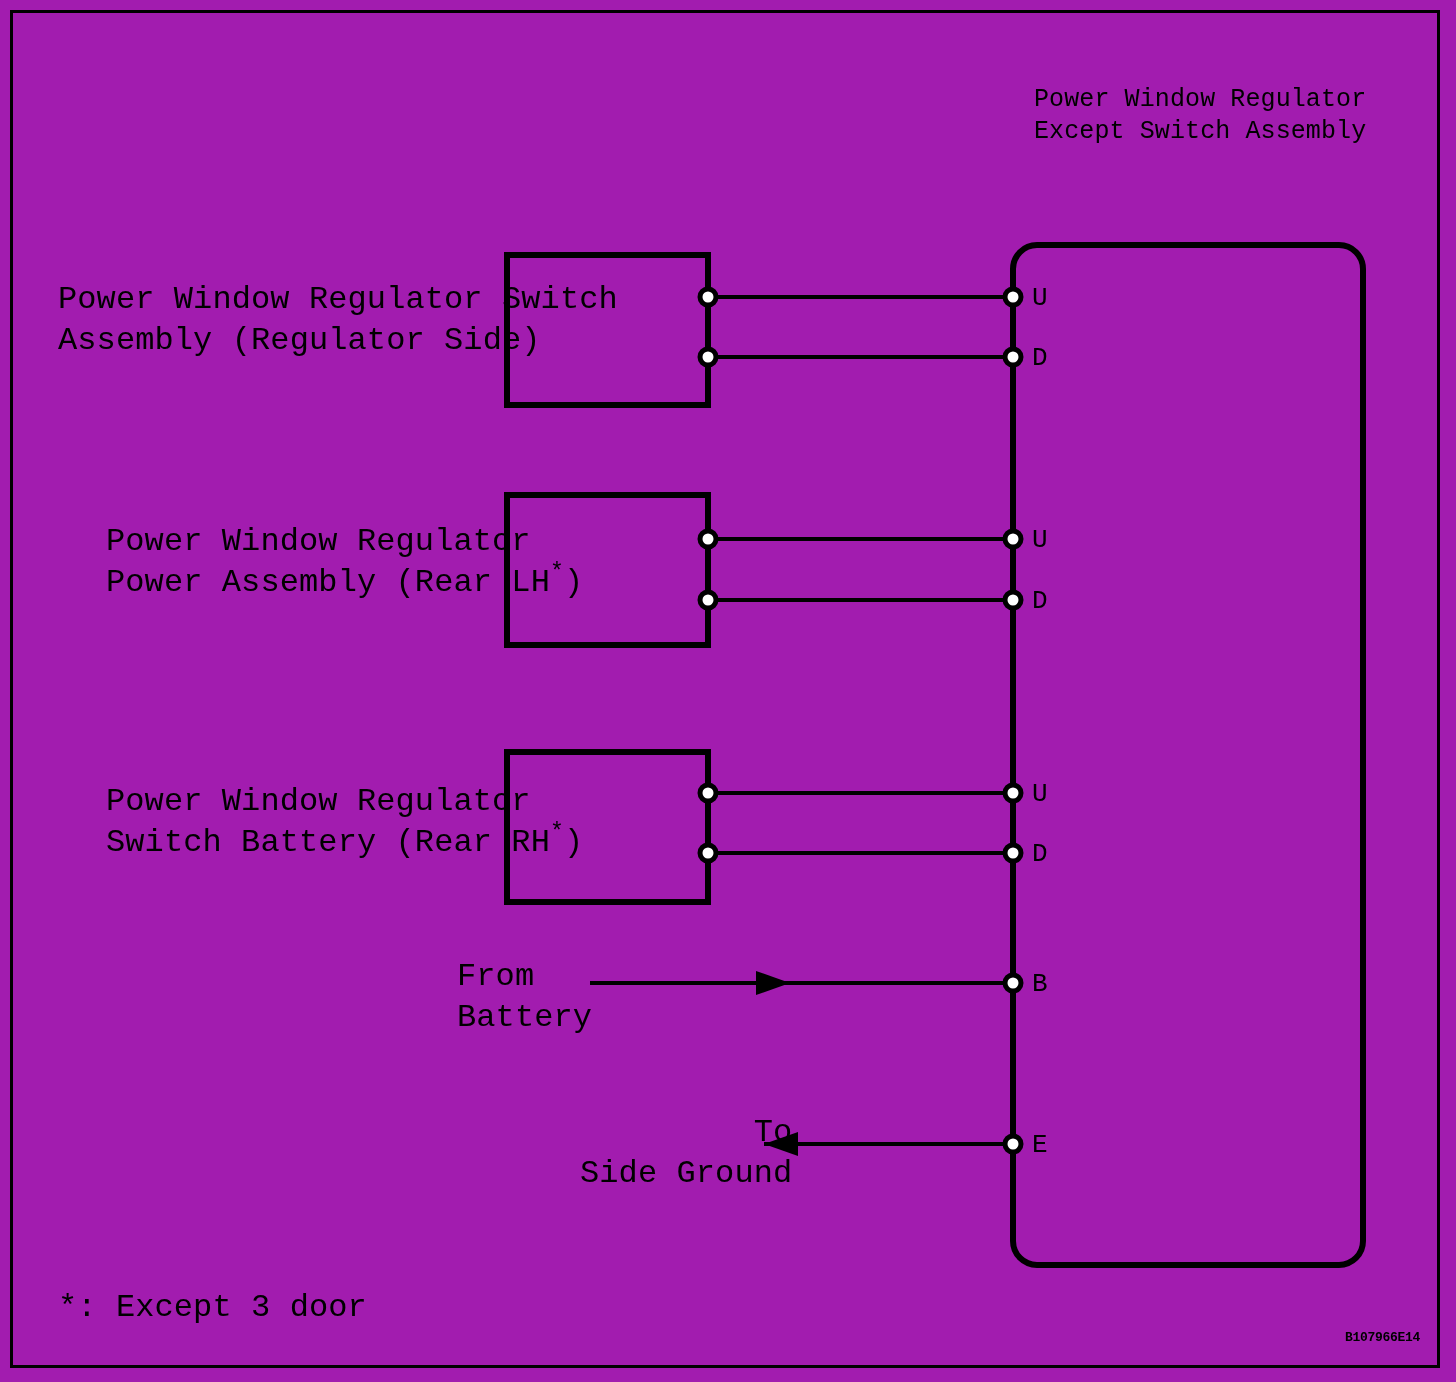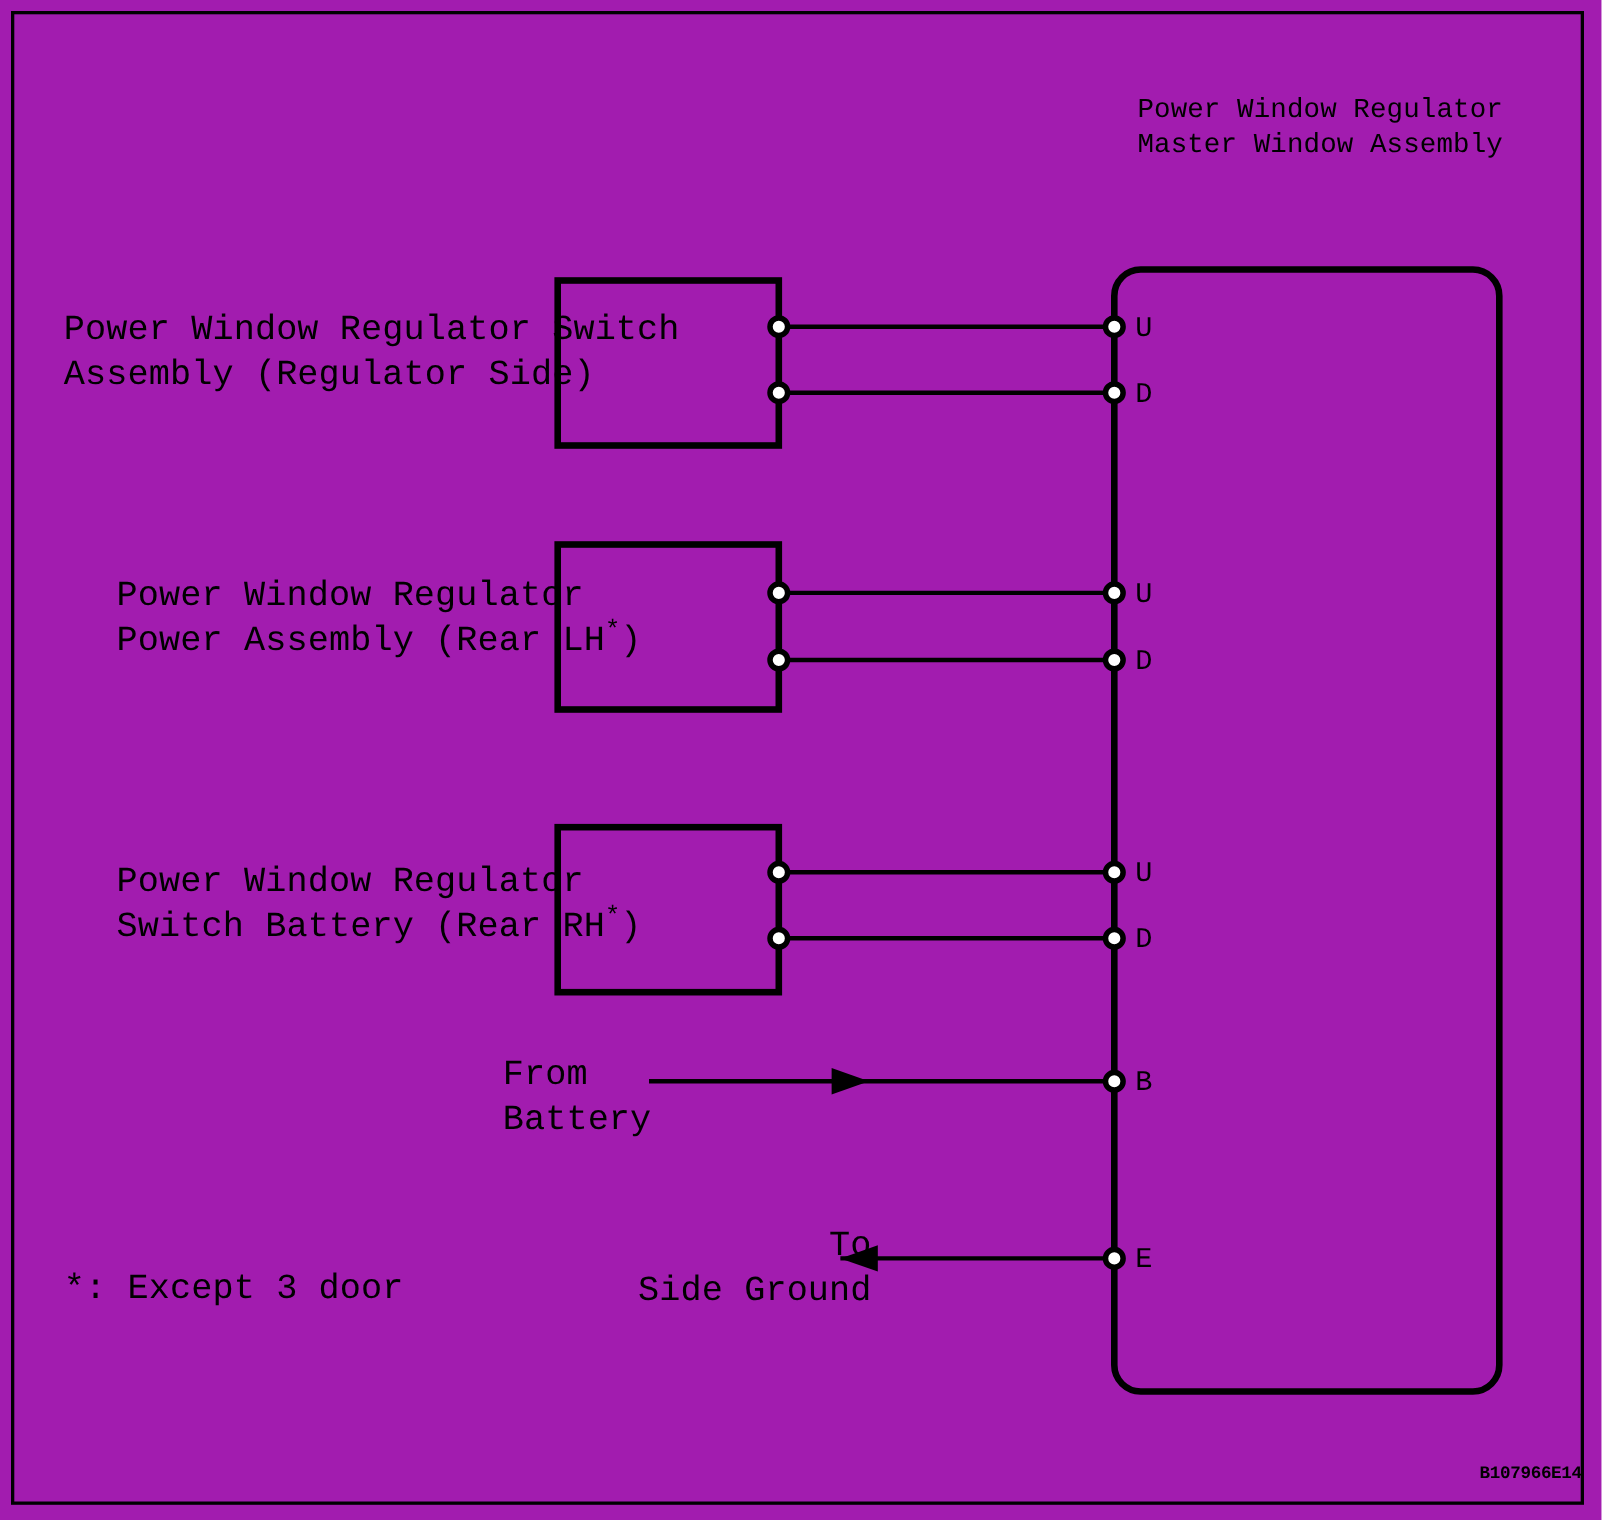--- a/index.html
+++ b/index.html
@@ -63,27 +63,27 @@
     left: 457px;
     top: 957px;
   }
   #label-to-body-ground {
     left: 580px;
     top: 1113px;
     text-align: right;
   }
   #footnote {
     left: 58px;
-    top: 1152px;
+    top: 1288px;
     text-align: center;
   }
   #figure-code {
     left: 1345px;
     top: 1330px;
-    font-size: 16px;
+    font-size: 13px;
     font-weight: bold;
     letter-spacing: -0.3px;
   }
   .term-label {
     position: absolute;
     font-size: 26px;
     line-height: 1;
   }
   sup.ast {
     font-size: 0.72em;
@@ -139,21 +139,21 @@
     <circle cx="1013" cy="297" r="8" fill="#ffffff" stroke="#000000" stroke-width="5"></circle>
     <circle cx="1013" cy="357" r="8" fill="#ffffff" stroke="#000000" stroke-width="5"></circle>
     <circle cx="1013" cy="539" r="8" fill="#ffffff" stroke="#000000" stroke-width="5"></circle>
     <circle cx="1013" cy="600" r="8" fill="#ffffff" stroke="#000000" stroke-width="5"></circle>
     <circle cx="1013" cy="793" r="8" fill="#ffffff" stroke="#000000" stroke-width="5"></circle>
     <circle cx="1013" cy="853" r="8" fill="#ffffff" stroke="#000000" stroke-width="5"></circle>
     <circle cx="1013" cy="983" r="8" fill="#ffffff" stroke="#000000" stroke-width="5"></circle>
     <circle cx="1013" cy="1144" r="8" fill="#ffffff" stroke="#000000" stroke-width="5"></circle>
   </svg>
 
-  <div class="txt" id="title-block"><span>Power Window Regulator</span><span class="line2">Master Window Assembly</span></div>
+  <div class="txt" id="title-block"><span>Power Window Regulator</span><span class="line2">Except Switch Assembly</span></div>
 
   <div class="txt" id="label-passenger"><span>Power Window Regulator Switch</span><span class="line2">Assembly (Regulator Side)</span></div>
 
   <div class="txt" id="label-rear-lh"><span>Power Window Regulator</span><span class="line2"><span>Power Assembly (Rear LH</span><sup class="ast">*</sup><span>)</span></span></div>
 
   <div class="txt" id="label-rear-rh"><span>Power Window Regulator</span><span class="line2"><span>Switch Battery (Rear RH</span><sup class="ast">*</sup><span>)</span></span></div>
 
   <div class="txt" id="label-from-battery"><span>From</span><span class="line2">Battery</span></div>
 
   <div class="txt" id="label-to-body-ground"><span>To</span><span class="line2">Side Ground</span></div>

